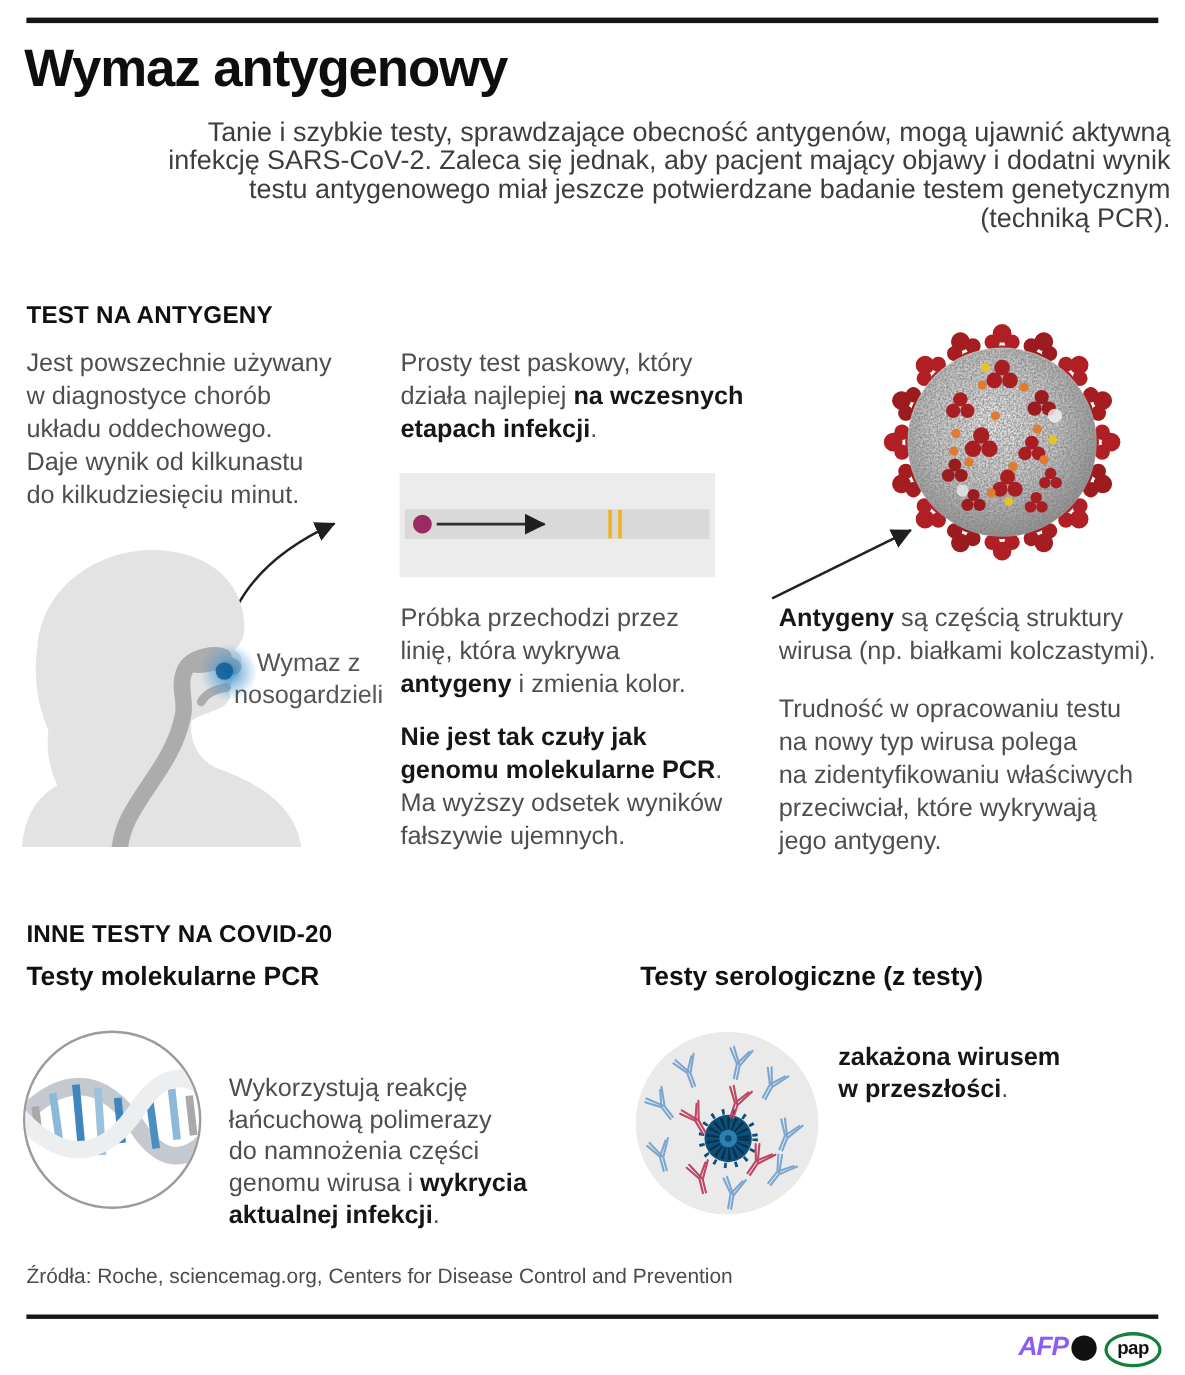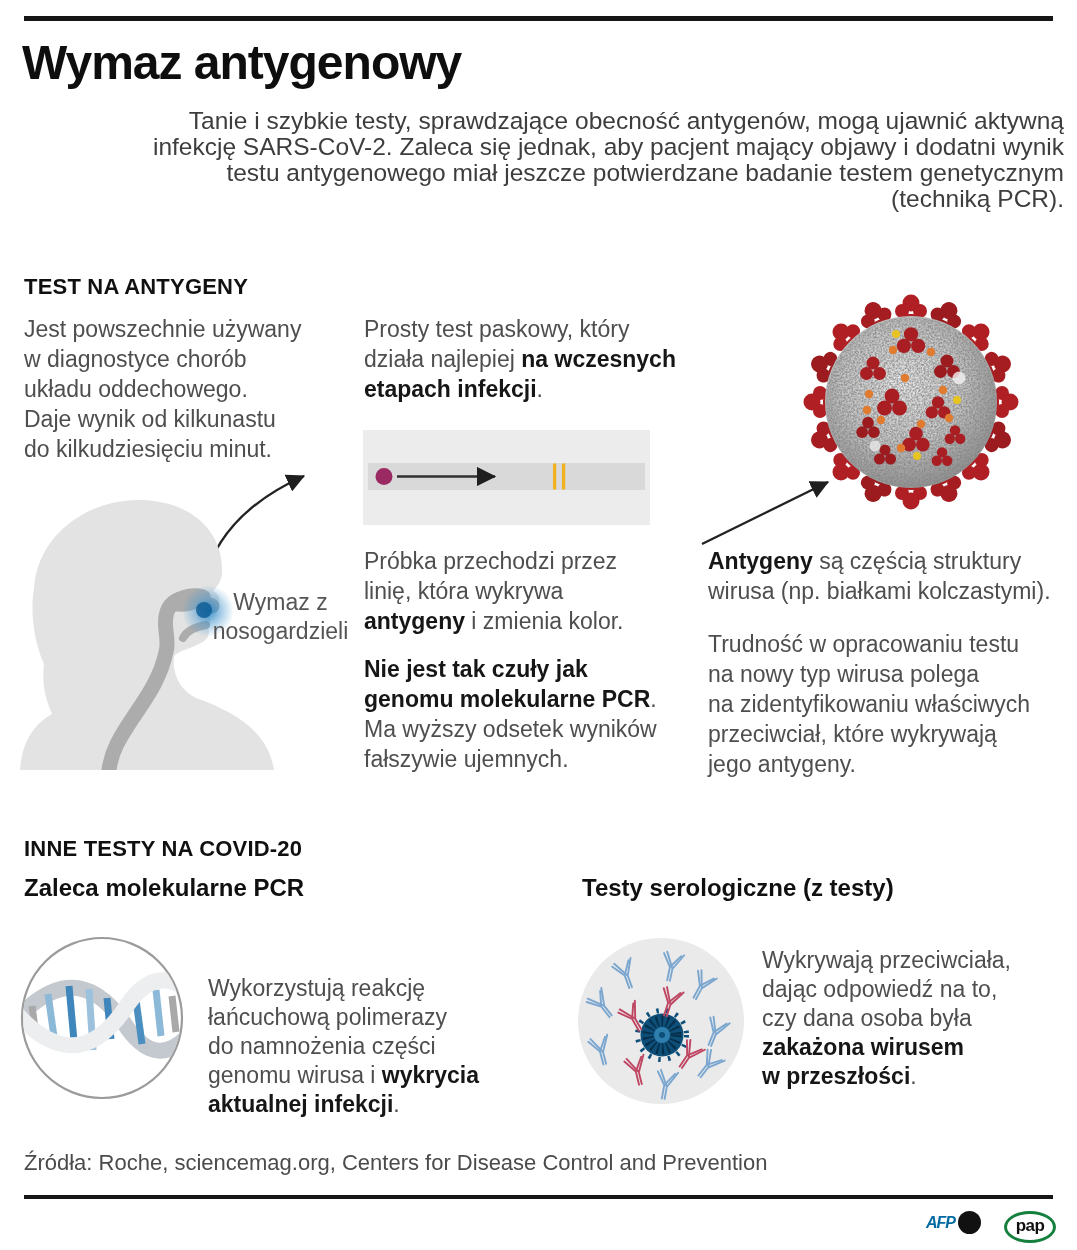--- a/index.html
+++ b/index.html
@@ -11,23 +11,23 @@
   .pre{white-space:pre-line;}
   .rich{white-space:pre-line;}
   .rich .b{font-weight:700;color:#161616;}
   .rule{background:#161616;}
   .title{font-size:48px;font-weight:700;color:#0e0e0e;letter-spacing:-1px;line-height:1.05;}
   .intro{font-size:24.5px;line-height:26px;color:#3d3d3d;text-align:right;}
   .h-section{font-size:22px;font-weight:700;color:#101010;letter-spacing:.2px;}
   .h-sub{font-size:24px;font-weight:700;color:#101010;}
   .body-txt{font-size:23px;line-height:30px;color:#4e4e4e;}
   .swab-label{font-size:23px;line-height:29px;color:#555;text-align:center;}
-  .sources{font-size:22px;color:#4b4b4b;}
+  .sources{font-size:19px;color:#4b4b4b;}
   .afp-wrap{display:flex;align-items:center;gap:3px;}
-  .afp-text{font-size:16px;font-weight:800;font-style:italic;color:#0369a1;letter-spacing:-1px;}
+  .afp-text{font-size:24px;font-weight:800;font-style:italic;color:#8b5cf6;letter-spacing:-1px;}
   .afp-dot{width:23px;height:23px;border-radius:50%;background:#111;}
   .pap-oval{width:46px;height:26px;border:3px solid #15803d;border-radius:50%;
     display:flex;align-items:center;justify-content:center;}
   .pap-text{font-size:17px;font-weight:800;color:#111;letter-spacing:-.5px;transform:translateY(-1px);}
 </style>
 </head>
 <body>
 
 <div id="stage">
 
@@ -189,21 +189,21 @@
 wirusa (np. białkami kolczastymi).</span></div>
 
   <div class="abs body-txt pre" style="left:708px;top:629px;width:370px;">Trudność w opracowaniu testu
 na nowy typ wirusa polega
 na zidentyfikowaniu właściwych
 przeciwciał, które wykrywają
 jego antygeny.</div>
 
   <div class="abs h-section" style="left:24px;top:836px;">INNE TESTY NA COVID-20</div>
 
-  <div class="abs h-sub" style="left:24px;top:874px;">Zaleca molekularne PCR</div>
+  <div class="abs h-sub" style="left:24px;top:874px;">Testy molekularne PCR</div>
 
   <svg class="abs" style="left:18px;top:934px;" width="168" height="168" viewBox="0 0 168 168">
     <defs>
       <clipPath id="dnaClip">
           <circle cx="84" cy="84" r="79"></circle>
         </clipPath>
     </defs>
     <circle cx="84" cy="84" r="80" fill="#ffffff" stroke="#9b9b9b" stroke-width="2.2"></circle>
     <g clip-path="url(#dnaClip)">
       <path d="M-10,95 C35,40 75,40 110,95 C130,122 150,124 172,100" fill="none" stroke="#c4c9d0" stroke-width="16"></path>
@@ -255,24 +255,21 @@
       <use href="#abY" transform="translate(136 122) rotate(38)"></use>
     </g>
     <g stroke="#bf4663">
       <use href="#abY" transform="translate(52 74) rotate(-30)"></use>
       <use href="#abY" transform="translate(95 58) rotate(18)"></use>
       <use href="#abY" transform="translate(116 112) rotate(34)"></use>
       <use href="#abY" transform="translate(58 126) rotate(-14)"></use>
     </g>
   </svg>
 
-  <div class="abs body-txt rich" style="left:762px;top:946px;width:310px;line-height:29px;"><span>Wykrywają przeciwciała,
-dając odpowiedź na to,
-czy dana osoba była
-</span><span class="b">zakażona wirusem
+  <div class="abs body-txt rich" style="left:762px;top:946px;width:310px;line-height:29px;"><span class="b">zakażona wirusem
 w przeszłości</span><span>.</span></div>
 
   <div class="abs sources" style="left:24px;top:1150px;">Źródła: Roche, sciencemag.org, Centers for Disease Control and Prevention</div>
 
   <div class="abs rule" style="left:24px;top:1195px;width:1029px;height:4px;"></div>
 
   <div class="abs afp-wrap" style="left:926px;top:1211px;">
     <span class="afp-text">AFP</span>
     <span class="afp-dot"></span>
   </div>

